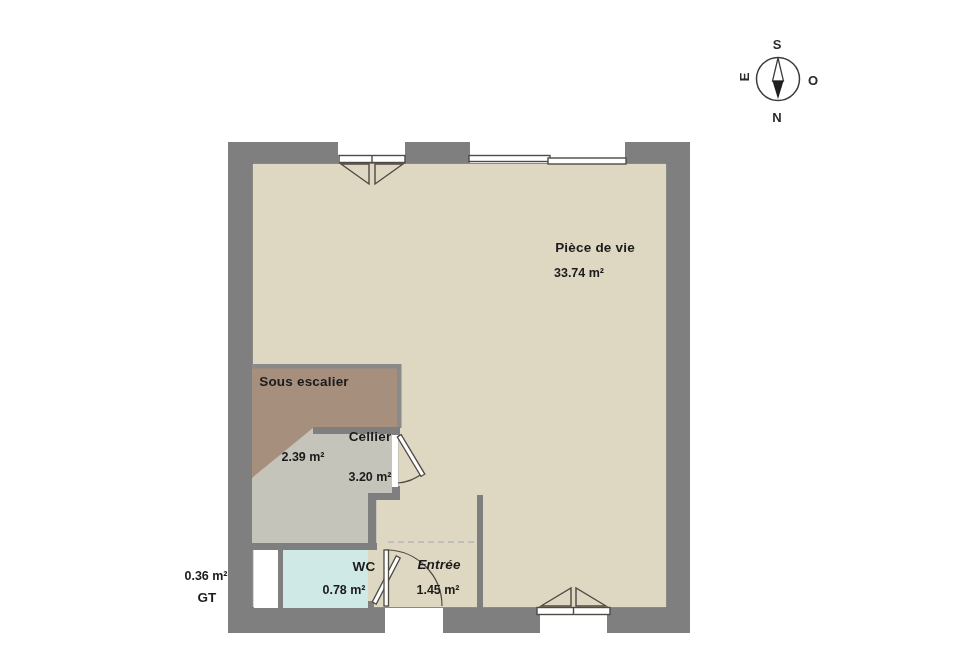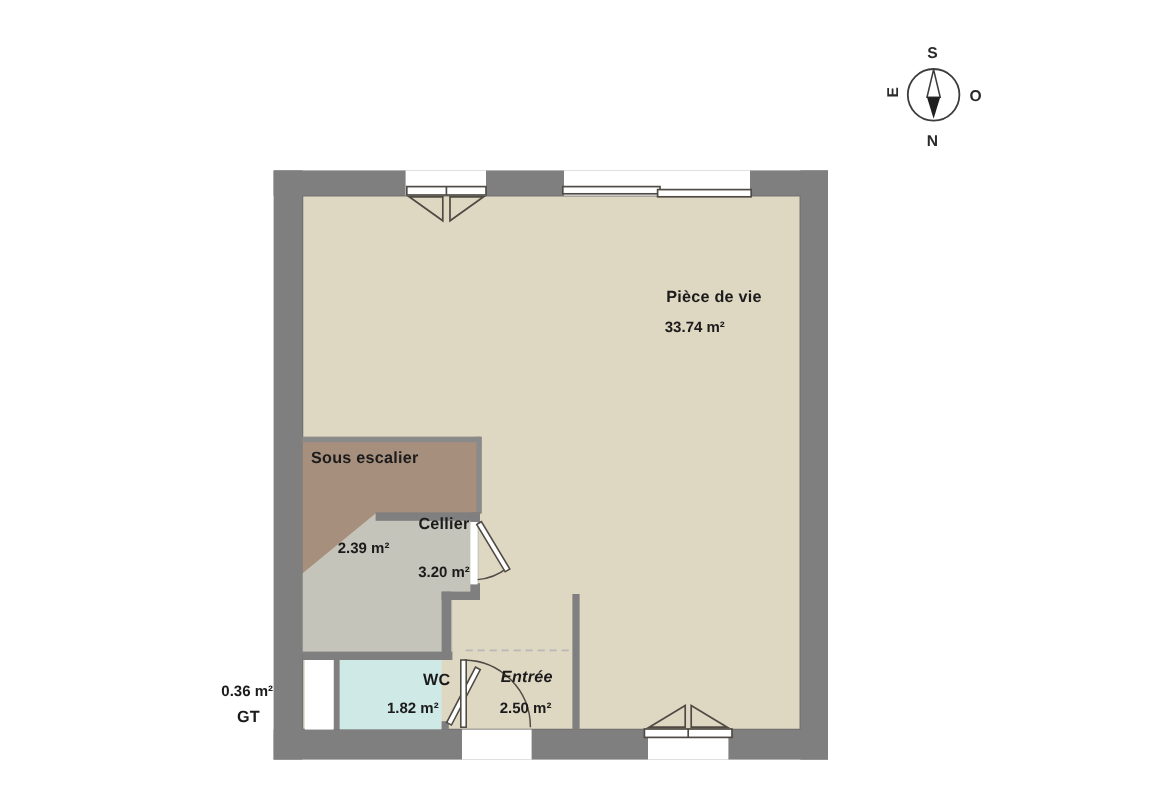--- a/index.html
+++ b/index.html
@@ -115,24 +115,24 @@
   <div class="room-label" style="left:595px; top:247px;">Pièce de vie</div>
   <div class="room-area" style="left:563px; top:273px;margin-left:16px;">33.74 m²</div>
 
   <div class="room-label" style="left:304px; top:381px;">Sous escalier</div>
   <div class="room-area" style="left:303px; top:431px;margin-top:26px;">2.39 m²</div>
 
   <div class="room-label" style="left:370px; top:436px;">Cellier</div>
   <div class="room-area" style="left:370px; top:477px;text-align:center;">3.20 m²</div>
 
   <div class="room-label" style="left:364px; top:566px;">WC</div>
-  <div class="room-area" style="left:344px; top:590px;">1.82 m²</div>
+  <div class="room-area" style="left:344px; top:590px;">0.78 m²</div>
 
   <div class="room-label" style="left:439px; top:564px;font-style:italic;">Entrée</div>
-  <div class="room-area" style="left:438px; top:590px;">2.50 m²</div>
+  <div class="room-area" style="left:438px; top:590px;">1.45 m²</div>
 
   <div class="room-label" style="left:207px; top:597px;">GT</div>
   <div class="room-area" style="left:206px; top:561px;margin-top:15px;">0.36 m²</div>
 
   <div class="compass-letter" style="left:777px; top:44px;">S</div>
   <div class="compass-letter" style="left:777px; top:117px;">N</div>
   <div class="compass-letter rot-ccw" style="left:744px; top:77px;">E</div>
   <div class="compass-letter" style="left:813px; top:80px;">O</div>
 
 </div>

